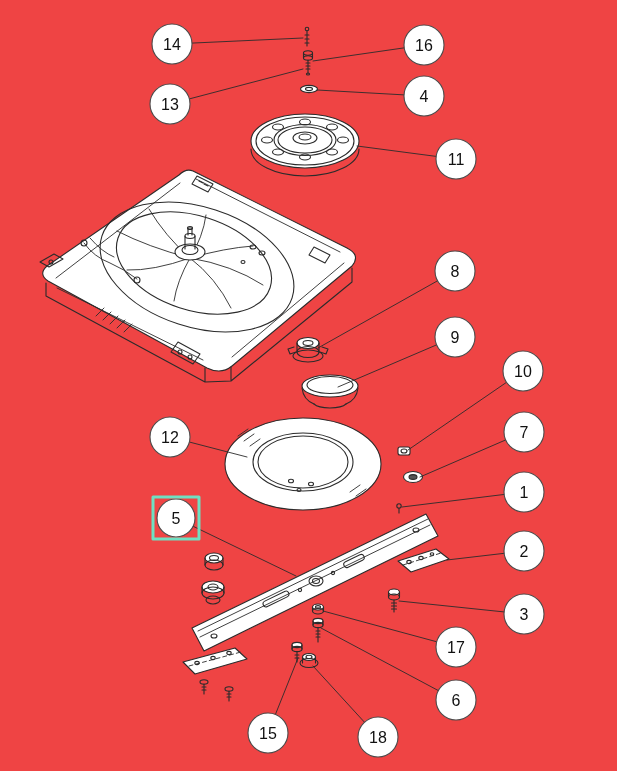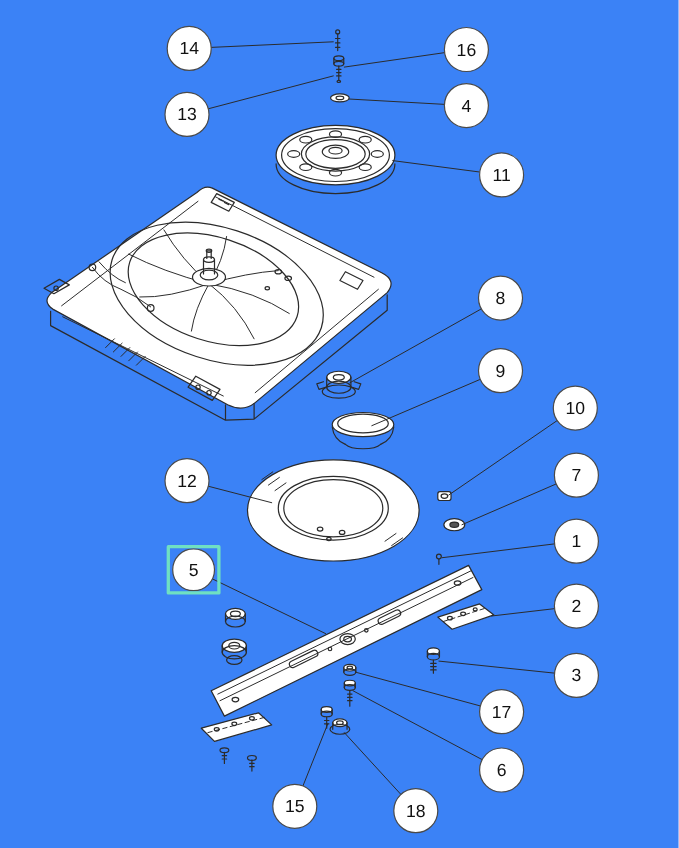--- a/index.html
+++ b/index.html
@@ -1,17 +1,17 @@
 <!DOCTYPE html>
 <html><head>
 <meta charset="utf-8">
 <style>
   html,body { margin:0; padding:0; background:#ffffff; }
   .stage {
-    width:617px; height:771px; position:relative; background:#3b82f6;
+    width:617px; height:771px; position:relative; background:#ef4444;
     font-family:"Liberation Sans", sans-serif; overflow:hidden;
   }
   svg { position:absolute; left:0; top:0; display:block; }
   .art { fill:none; stroke-width:1.1; stroke-linecap:round; stroke-linejoin:round; }
   .thin { stroke-width:0.9; }
   .co { fill:#ffffff; stroke-width:1.1; }
   .ct {
     font-family:"Liberation Sans", sans-serif; font-size:16px;
     fill:#111111; stroke:none; text-anchor:middle;
   }

